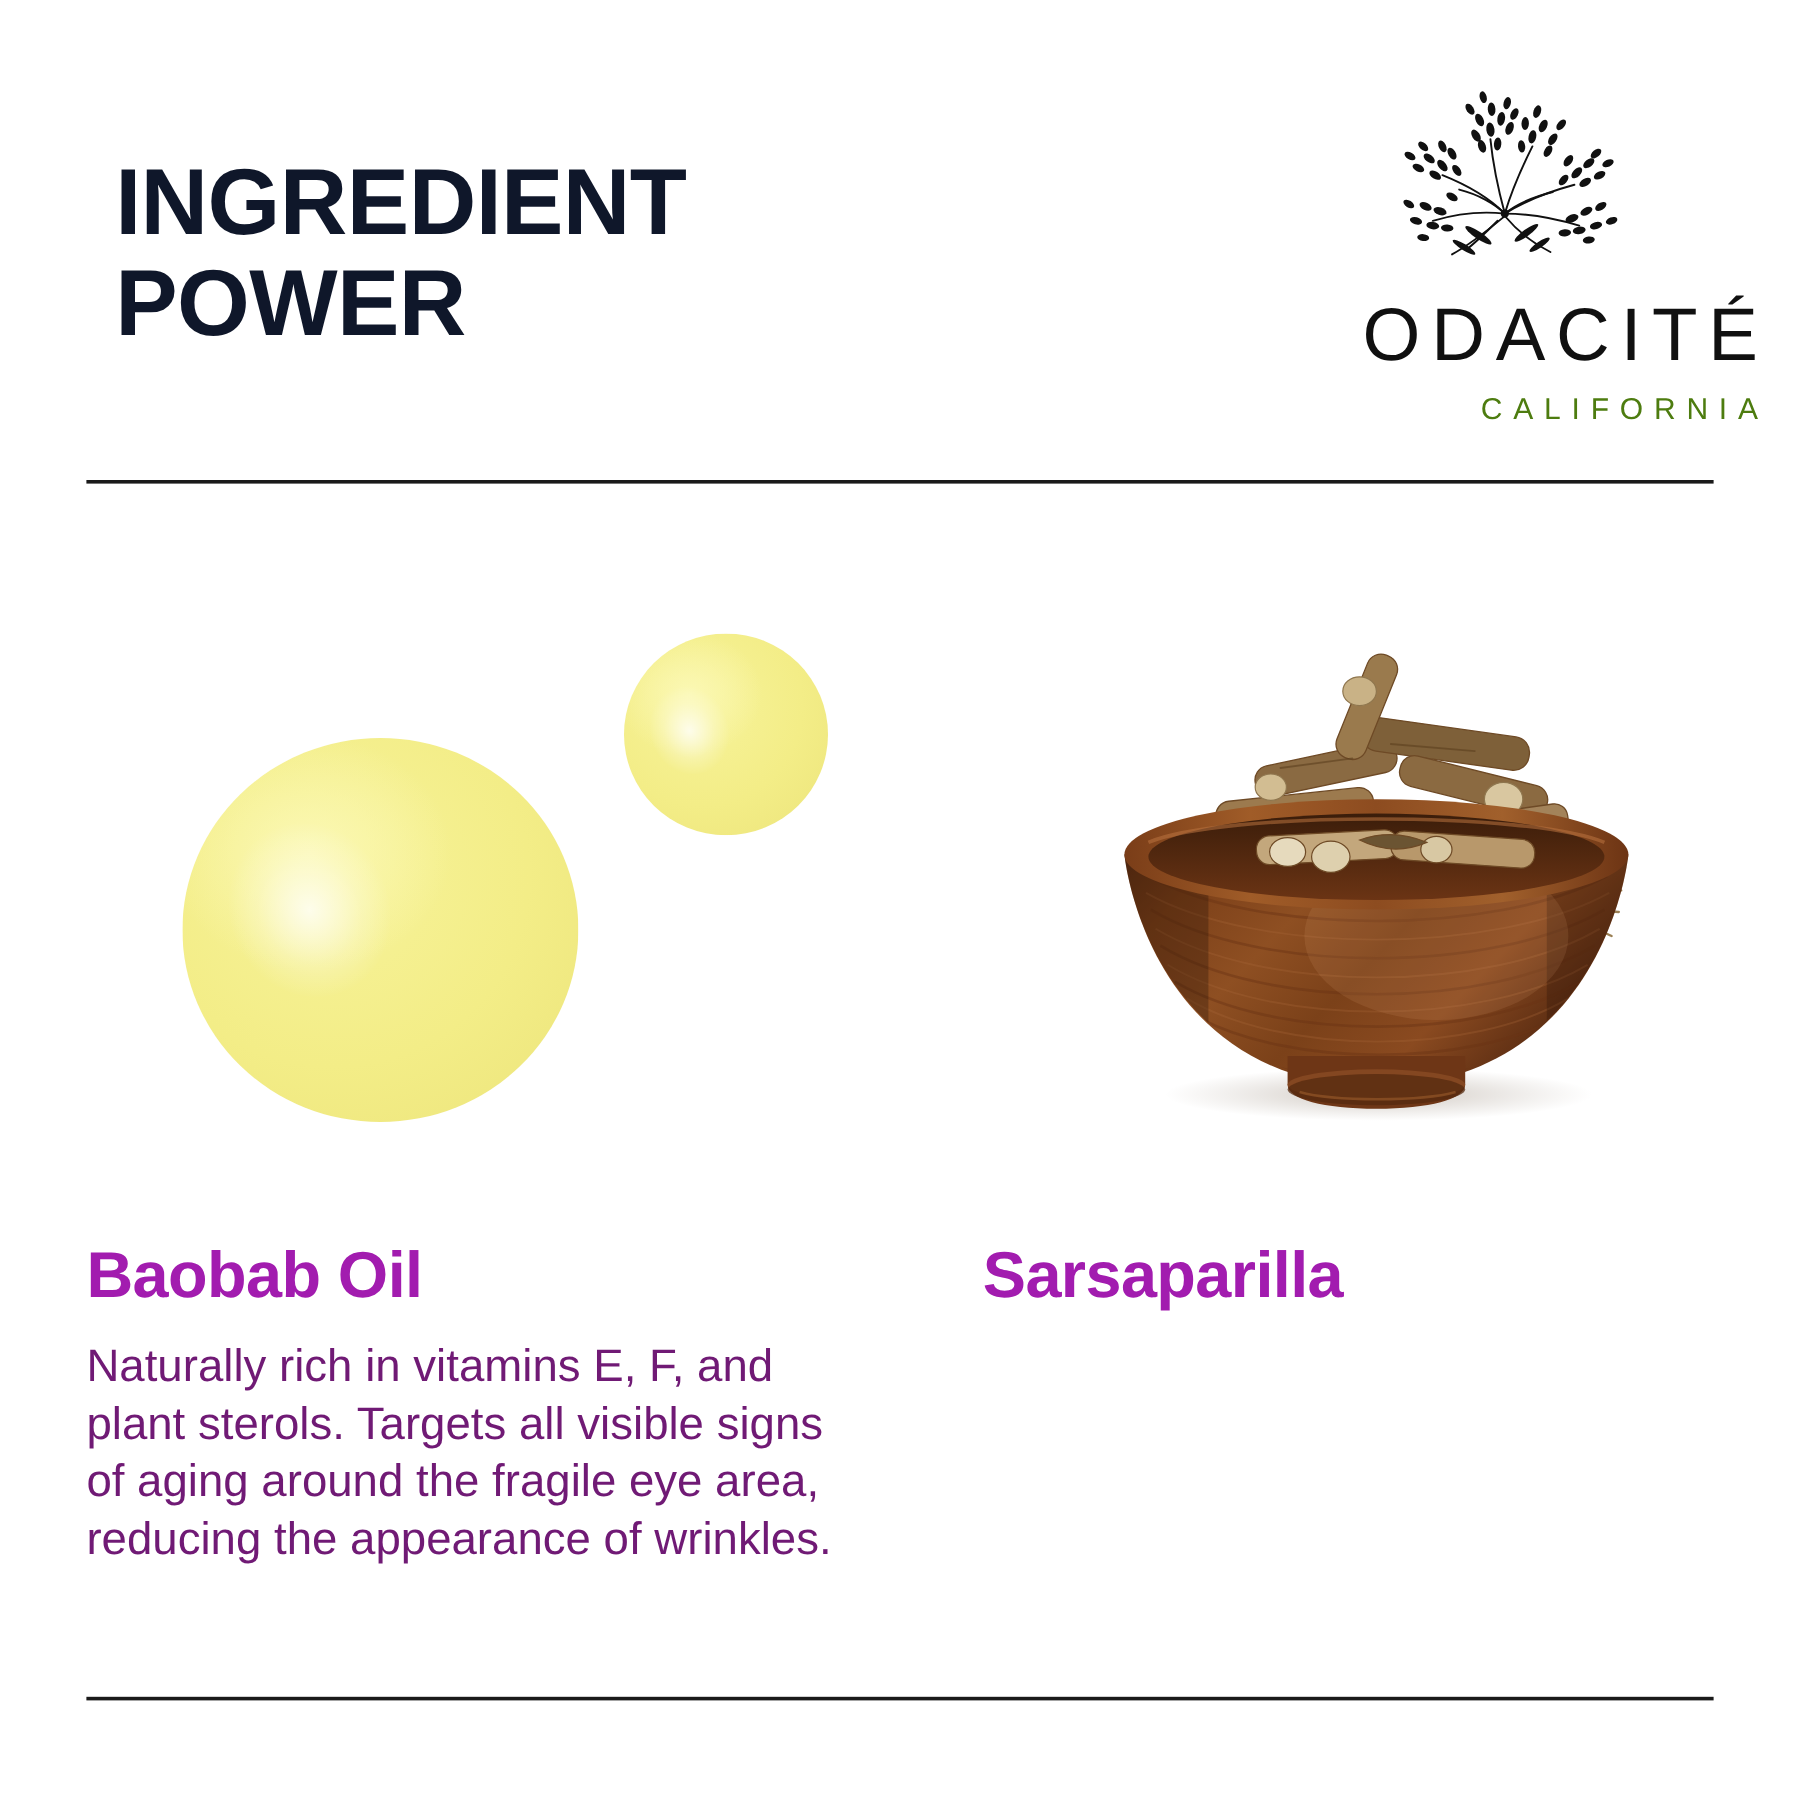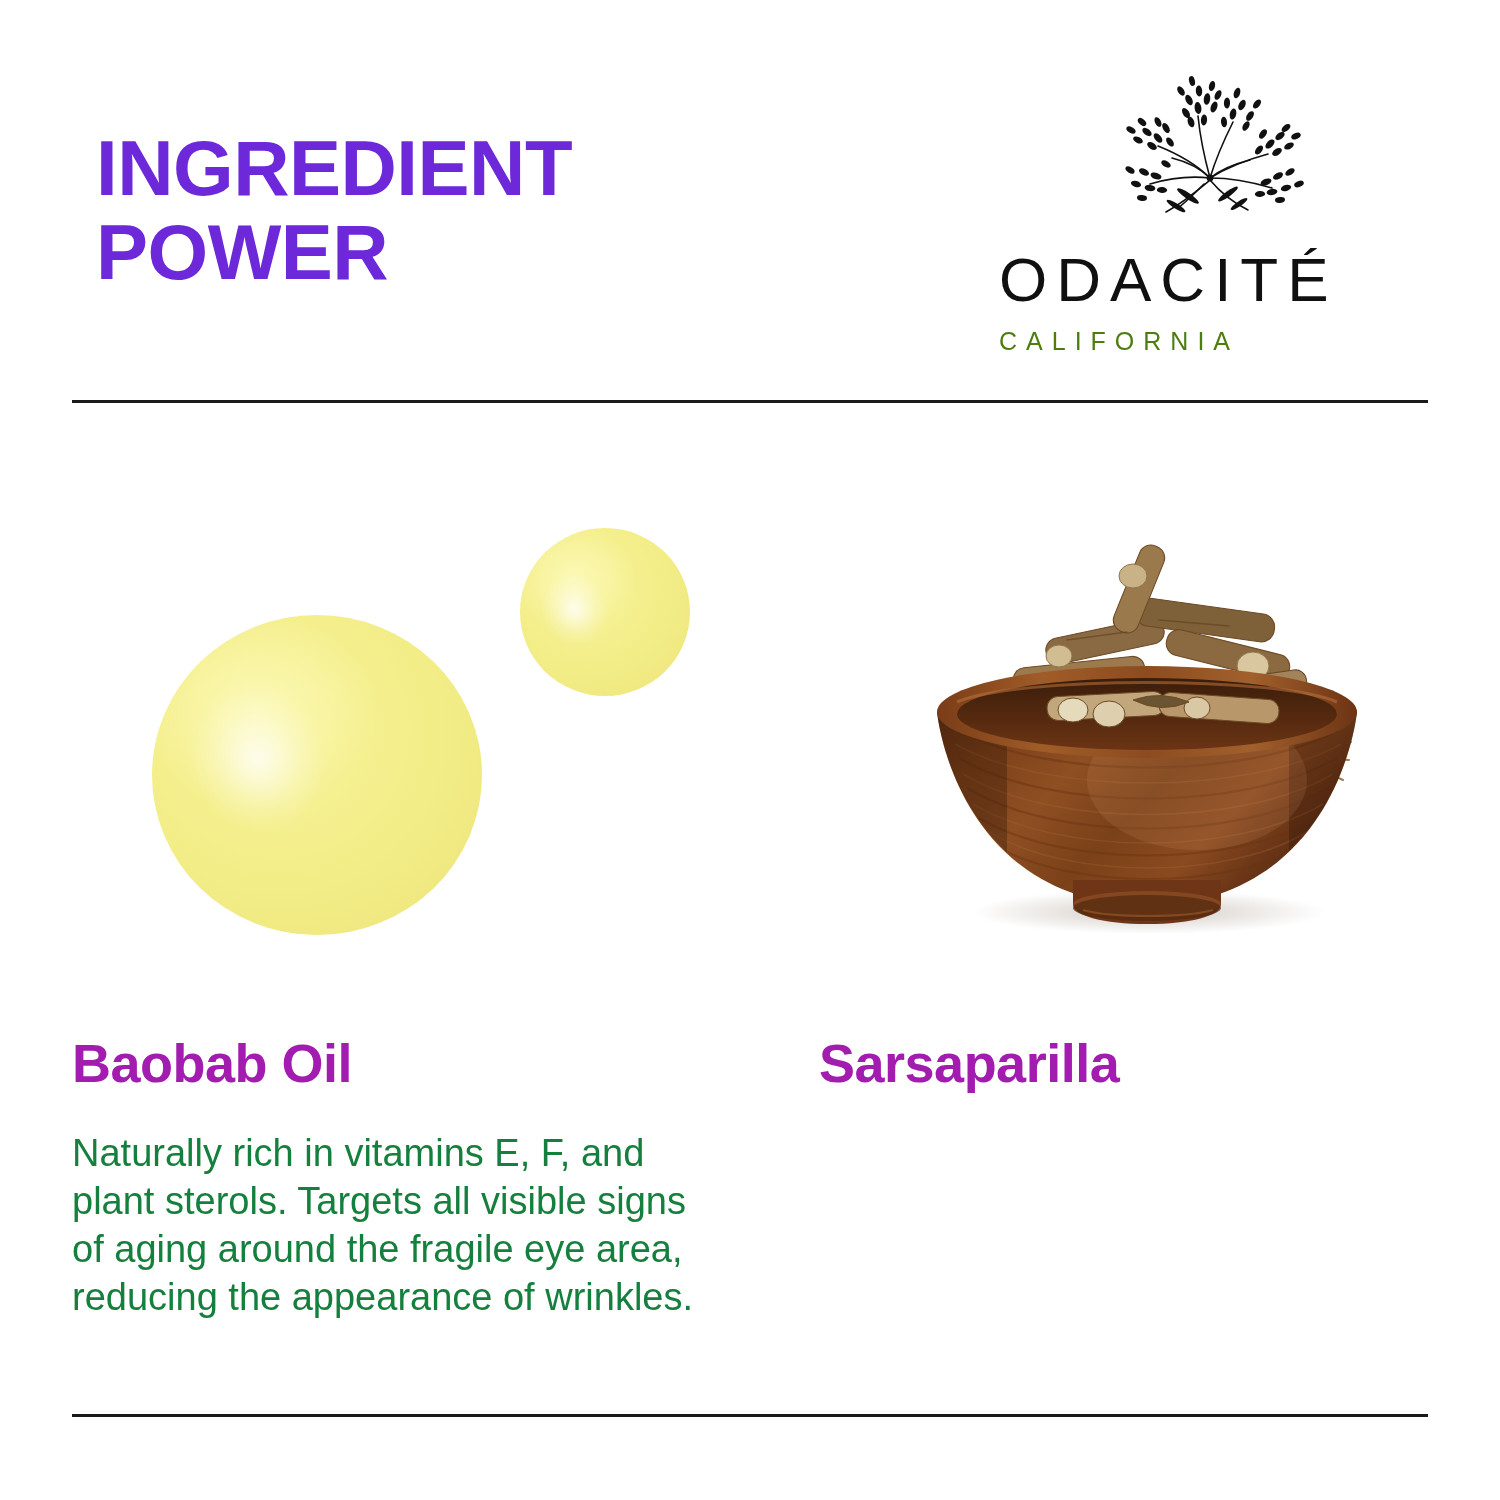--- a/index.html
+++ b/index.html
@@ -24,32 +24,32 @@
   
   .header-title {
     position: absolute;
     left: 96px;
     top: 126px;
     width: 640px;
     font-size: 78px;
     line-height: 84px;
     font-weight: 700;
     letter-spacing: -0.5px;
-    color: #6d28d9;
+    color: #0f172a;
     text-transform: uppercase;
     white-space: pre-line;
   }
 
   
   .logo {
     position: absolute;
-    left: 990px;
+    left: 1034px;
     top: 60px;
     width: 440px;
-    text-align: left;
+    text-align: right;
   }
   .logo-mark {
     display: block;
     margin: 0 auto;
     width: 220px;
     height: 175px;
   }
   .logo-wordmark {
     margin-top: 12px;
     font-size: 62px;
@@ -158,25 +158,25 @@
   
   .card-title {
     margin-top: 18px;
     font-size: 54px;
     line-height: 60px;
     font-weight: 700;
     letter-spacing: -0.5px;
     color: #a21caf;
   }
   .card-body {
-    margin-top: 36px;
+    margin-top: 22px;
     font-size: 38px;
     line-height: 48px;
     font-weight: 400;
-    color: #15803d;
+    color: #701a75;
   }
 </style>
 </head>
 <body>
 
 <div class="page">
 
   <div class="header-title">INGREDIENT
 POWER</div>
 

